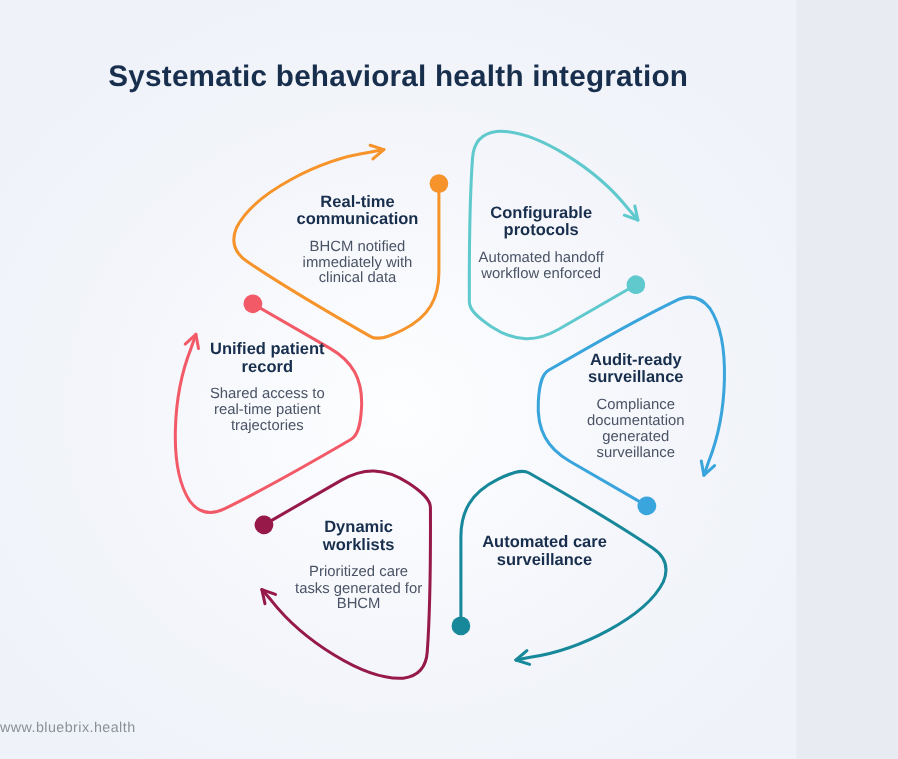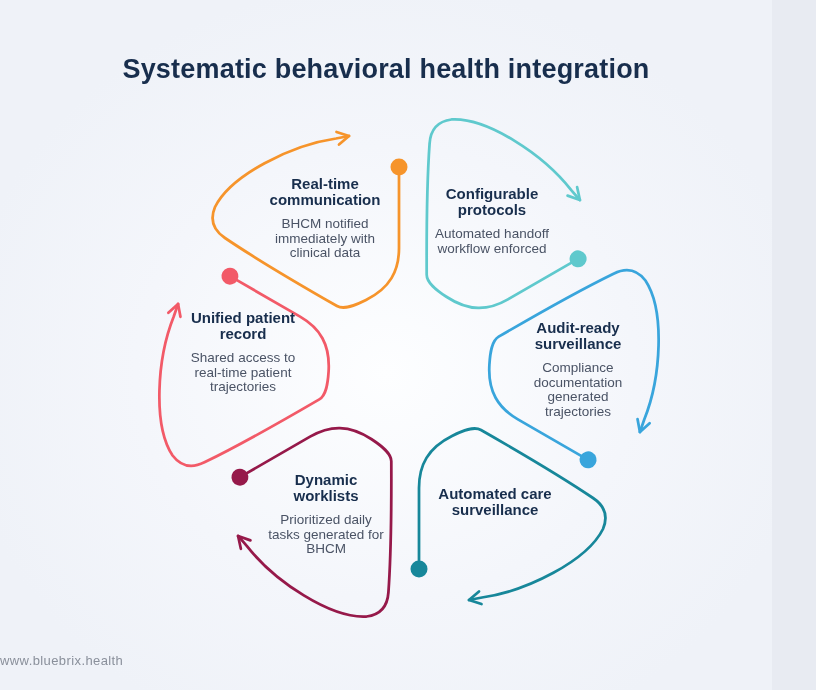--- a/index.html
+++ b/index.html
@@ -2,21 +2,20 @@
 <html style="--heading: #182e4d; --body: #4a5365; --footer: #8a909b;"><head>
 <meta charset="utf-8">
 <style>
   html,body{margin:0;padding:0;background:#e8ebf2;}
   .canvas{
     position:relative;
     width:724px;height:690px;
     overflow:hidden;
     background:radial-gradient(ellipse 430px 390px at 50% 54%, #fdfeff 0%, #f4f6fb 58%, #eff2f8 100%);
     font-family:"Liberation Sans","DejaVu Sans",sans-serif;
-    padding-left:48px;
   }
   .title{
     position:absolute;top:54px;left:0;width:100%;
     text-align:center;
     font-size:27px;font-weight:700;letter-spacing:.2px;
     color:var(--heading,#182e4d);
   }
   .diagram-svg{position:absolute;left:0;top:0;}
   .petal-line,.petal-arrow{
     fill:none;stroke-width:2.75;stroke-linecap:round;stroke-linejoin:round;
@@ -107,32 +106,32 @@
     <p>Automated handoff
 workflow enforced</p>
   </div>
 
   <div class="seg" style="left:578px;top:369px">
     <h3>Audit-ready
 surveillance</h3>
     <p>Compliance
 documentation
 generated
-trajectories</p>
+surveillance</p>
   </div>
 
   <div class="seg" style="left:495px;top:506px">
     <h3>Automated care
 surveillance</h3>
   </div>
 
   <div class="seg" style="left:326px;top:514px">
     <h3>Dynamic
 worklists</h3>
-    <p>Prioritized daily
+    <p>Prioritized care
 tasks generated for
 BHCM</p>
   </div>
 
   <div class="seg" style="left:243px;top:352px">
     <h3>Unified patient
 record</h3>
     <p>Shared access to
 real-time patient
 trajectories</p>

